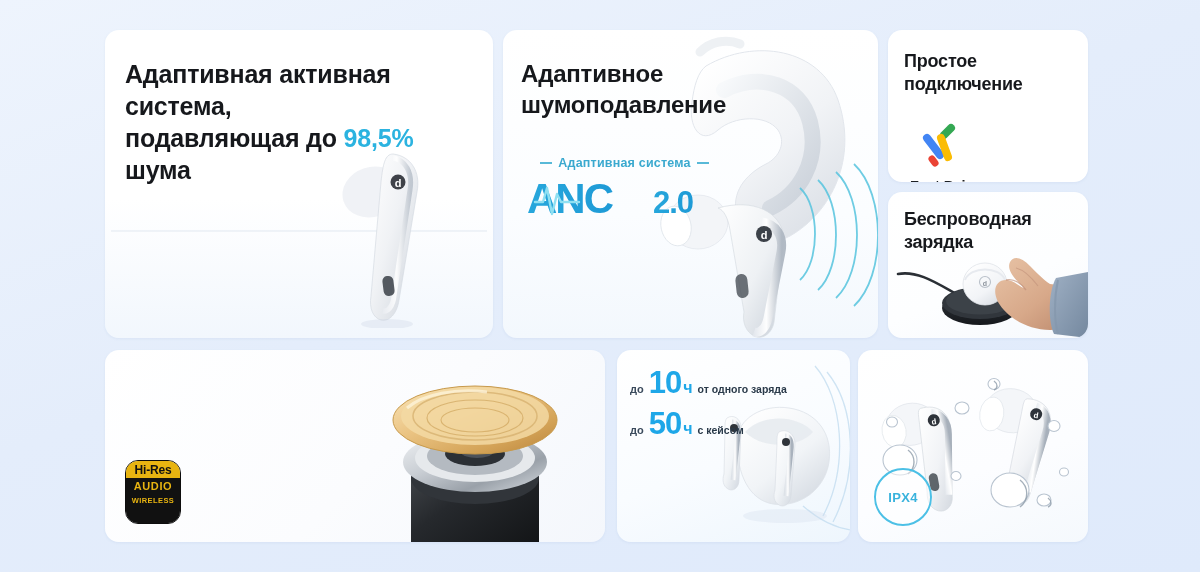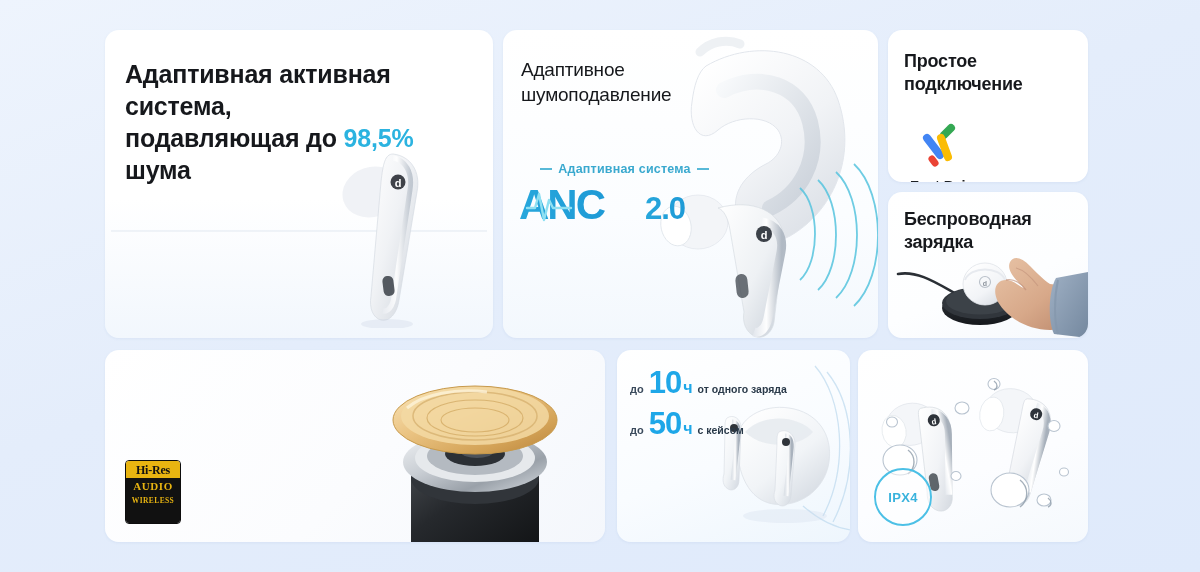--- a/index.html
+++ b/index.html
@@ -10,37 +10,37 @@
     position:relative;
   }
   .stage{position:absolute;inset:0;}
   .card{
     position:absolute;background:#ffffff;border-radius:14px;overflow:hidden;
     box-shadow:0 1px 3px rgba(80,110,160,.08);
   }
 
   
   .h1{font-size:25px;font-weight:700;color:#16181c;line-height:1.28;letter-spacing:-.2px;}
-  .h2{font-size:19px;font-weight:400;color:#16181c;line-height:1.3;letter-spacing:-.2px;}
+  .h2{font-size:24px;font-weight:700;color:#16181c;line-height:1.3;letter-spacing:-.2px;}
   .h3{font-size:18px;font-weight:700;color:#16181c;line-height:1.28;letter-spacing:-.2px;}
   .cyan{color:#2bb3e0;}
   .sub{font-size:18px;font-weight:400;color:#1d2024;line-height:1.38;}
 
   
   #card-anc-percent{left:105px;top:30px;width:388px;height:308px;
     background:linear-gradient(180deg,#ffffff 0%,#ffffff 55%,#f2f7fd 100%);}
   #card-anc-percent .txt{position:absolute;left:20px;top:28px;width:350px;}
   .wave-wrap{position:absolute;left:0;bottom:0;width:100%;height:215px;}
   .bud1{position:absolute;left:236px;top:118px;width:100px;height:180px;}
 
   
   #card-anc2{left:503px;top:30px;width:375px;height:308px;
     background:linear-gradient(180deg,#ffffff 0%,#fbfdff 60%,#f3f8fd 100%);}
   #card-anc2 .txt{position:absolute;left:18px;top:28px;width:230px;}
-  .anc-logo{position:absolute;left:14px;top:132px;width:215px;}
+  .anc-logo{position:absolute;left:14px;top:126px;width:215px;text-align:center;}
   .anc-kicker{font-size:12.5px;font-weight:700;color:#3aa9cf;letter-spacing:.2px;
     display:flex;align-items:center;justify-content:center;gap:6px;white-space:nowrap;}
   .anc-kicker .dash{display:inline-block;width:12px;height:1.6px;background:#58b9d8;}
   .anc-mark{margin-top:2px;}
   .ear-img{position:absolute;right:-6px;top:0;width:270px;height:308px;}
 
   
   #card-fastpair{left:888px;top:30px;width:200px;height:152px;}
   #card-fastpair .txt{position:absolute;left:16px;top:20px;}
   .fp-row{position:absolute;left:22px;top:92px;display:flex;align-items:center;gap:10px;flex-direction:column;}
@@ -50,22 +50,22 @@
   #card-wireless{left:888px;top:192px;width:200px;height:146px;
     background:linear-gradient(160deg,#ffffff 0%,#fdfeff 60%,#f6f9fd 100%);}
   #card-wireless .txt{position:absolute;left:16px;top:16px;z-index:3;}
   .charge-art{position:absolute;inset:0;}
 
   
   #card-drivers{left:105px;top:350px;width:500px;height:192px;
     background:linear-gradient(135deg,#ffffff 0%,#fbfcfe 55%,#f4f7fc 100%);}
   #card-drivers .txt{position:absolute;left:20px;top:16px;z-index:4;}
   .badges{position:absolute;left:20px;top:110px;display:flex;align-items:center;gap:14px;z-index:4;}
-  .hires{width:54px;border:1px solid #0d0d0d;border-radius:4px;overflow:hidden;
-    font-family:Liberation Serif, serif;line-height:1;}
+  .hires{width:54px;border:1px solid #0d0d0d;border-radius:13px;overflow:hidden;
+    font-family:Liberation Sans, sans-serif;line-height:1;}
   .hires .r1{background:#e8b411;color:#111;font-size:12px;font-weight:700;text-align:center;padding:3px 0 2px;letter-spacing:-.2px;}
   .hires .r2{background:#111;color:#e8b411;font-size:11px;font-weight:700;text-align:center;padding:3px 3px;letter-spacing:.6px;}
   .hires .r3{background:#111;color:#e8b411;font-size:7.5px;font-weight:700;text-align:center;padding:2px 0 18px;letter-spacing:.4px;}
   .ldac{border:2.5px solid #111;border-radius:7px;padding:3px 10px;background:#fff;}
   .ldac span{font-size:23px;font-weight:700;color:#111;letter-spacing:.5px;line-height:1;}
   .driver-art{position:absolute;right:-2px;bottom:0;width:260px;height:192px;}
 
   
   #card-battery{left:617px;top:350px;width:233px;height:192px;
     background:linear-gradient(160deg,#ffffff 0%,#f9fcff 55%,#eef6fd 100%);}

